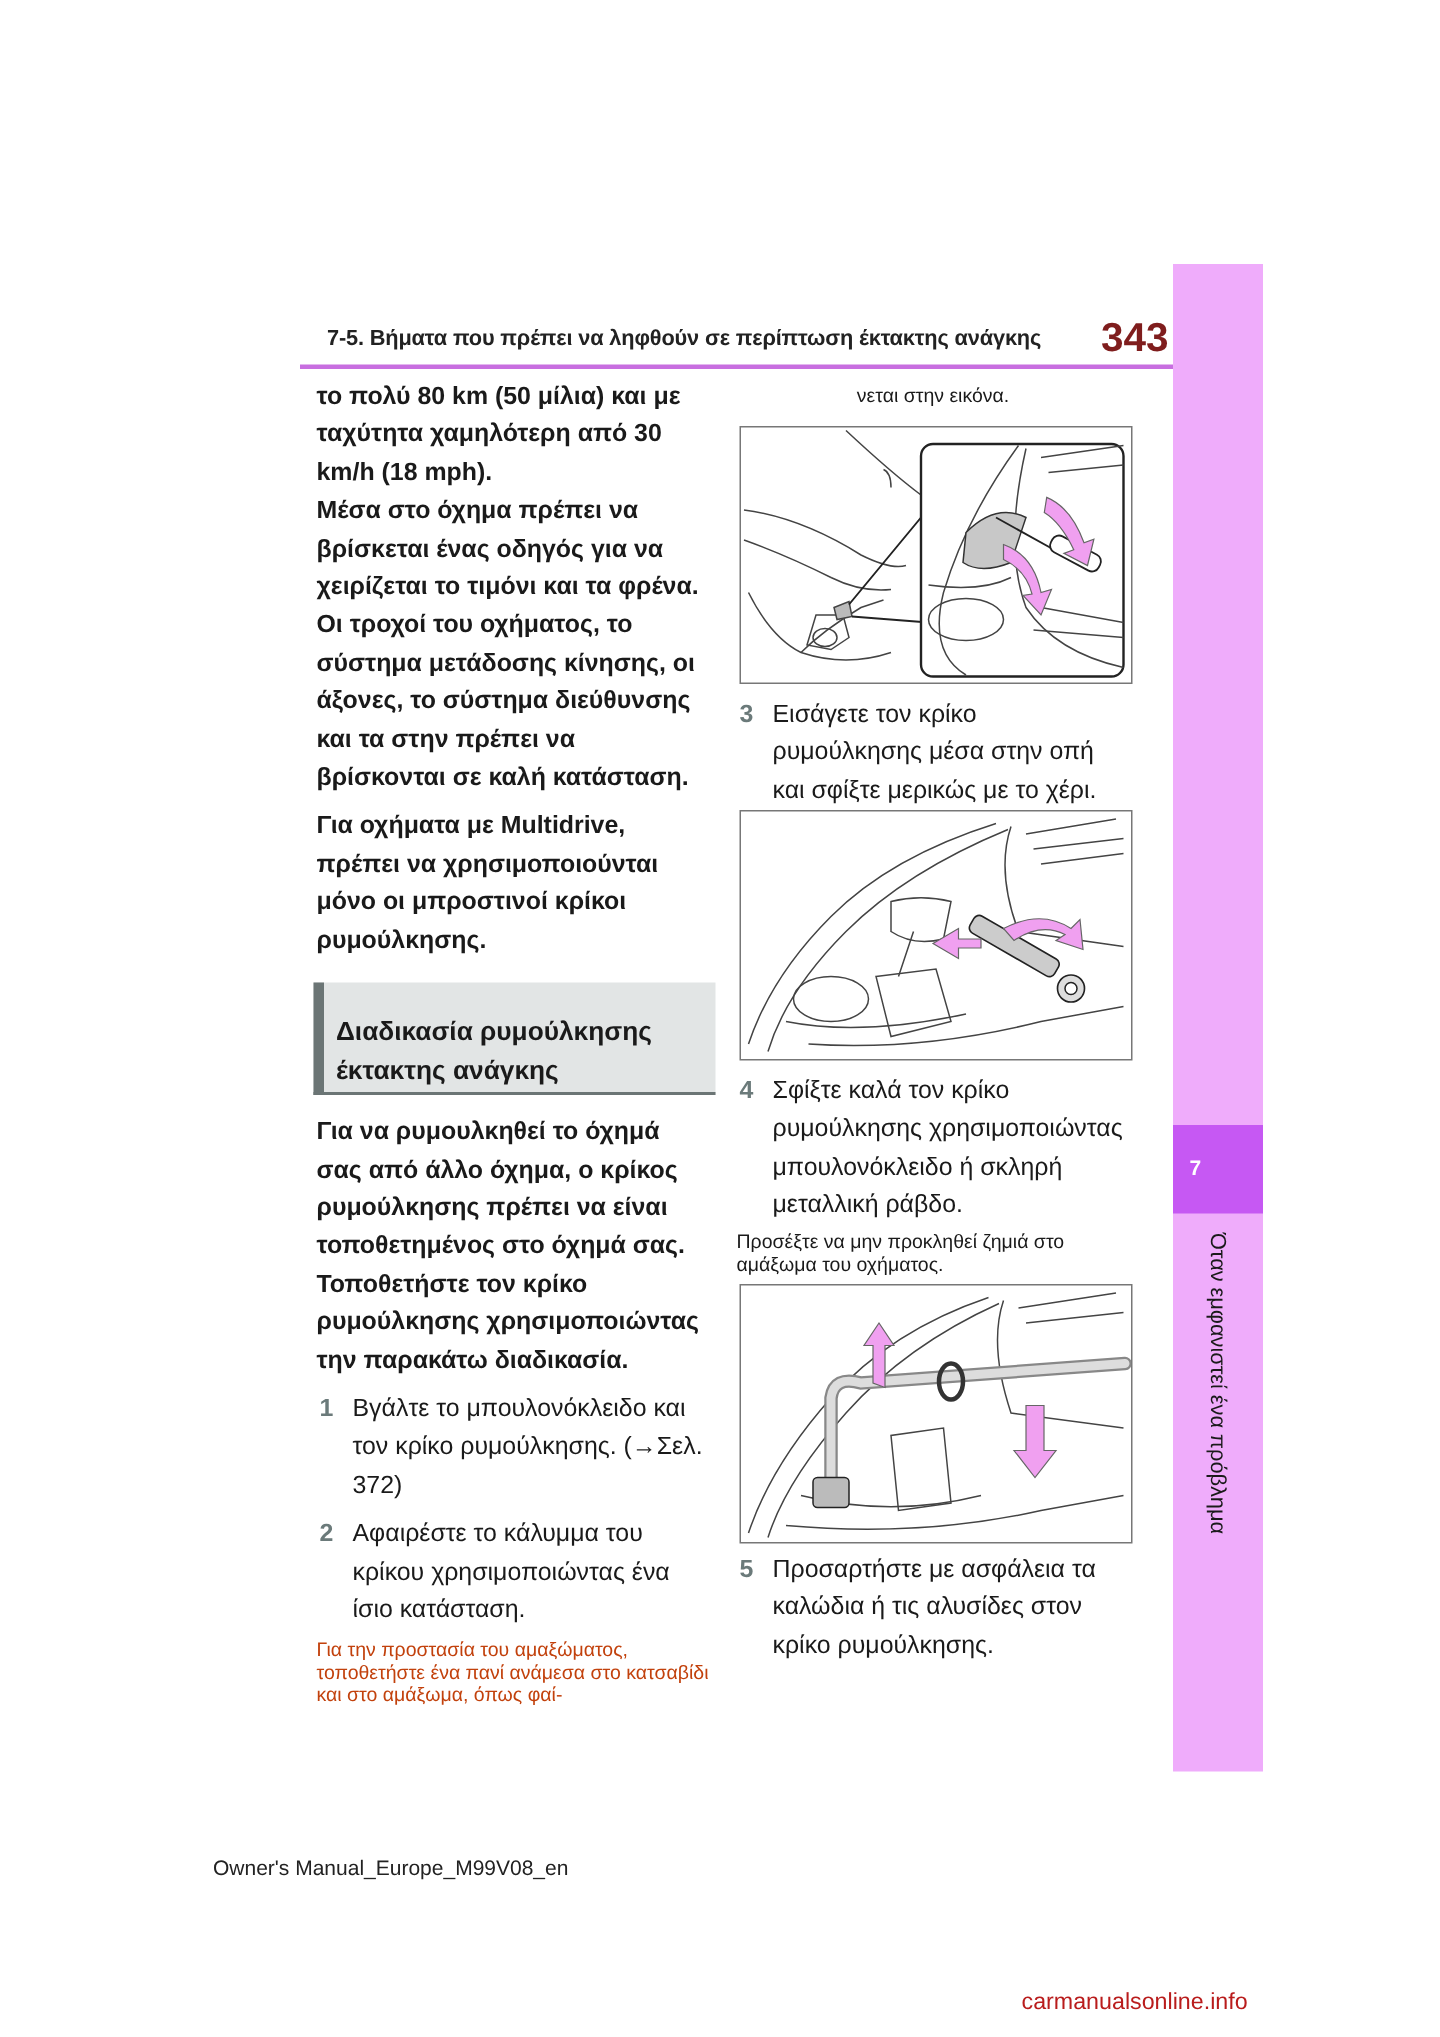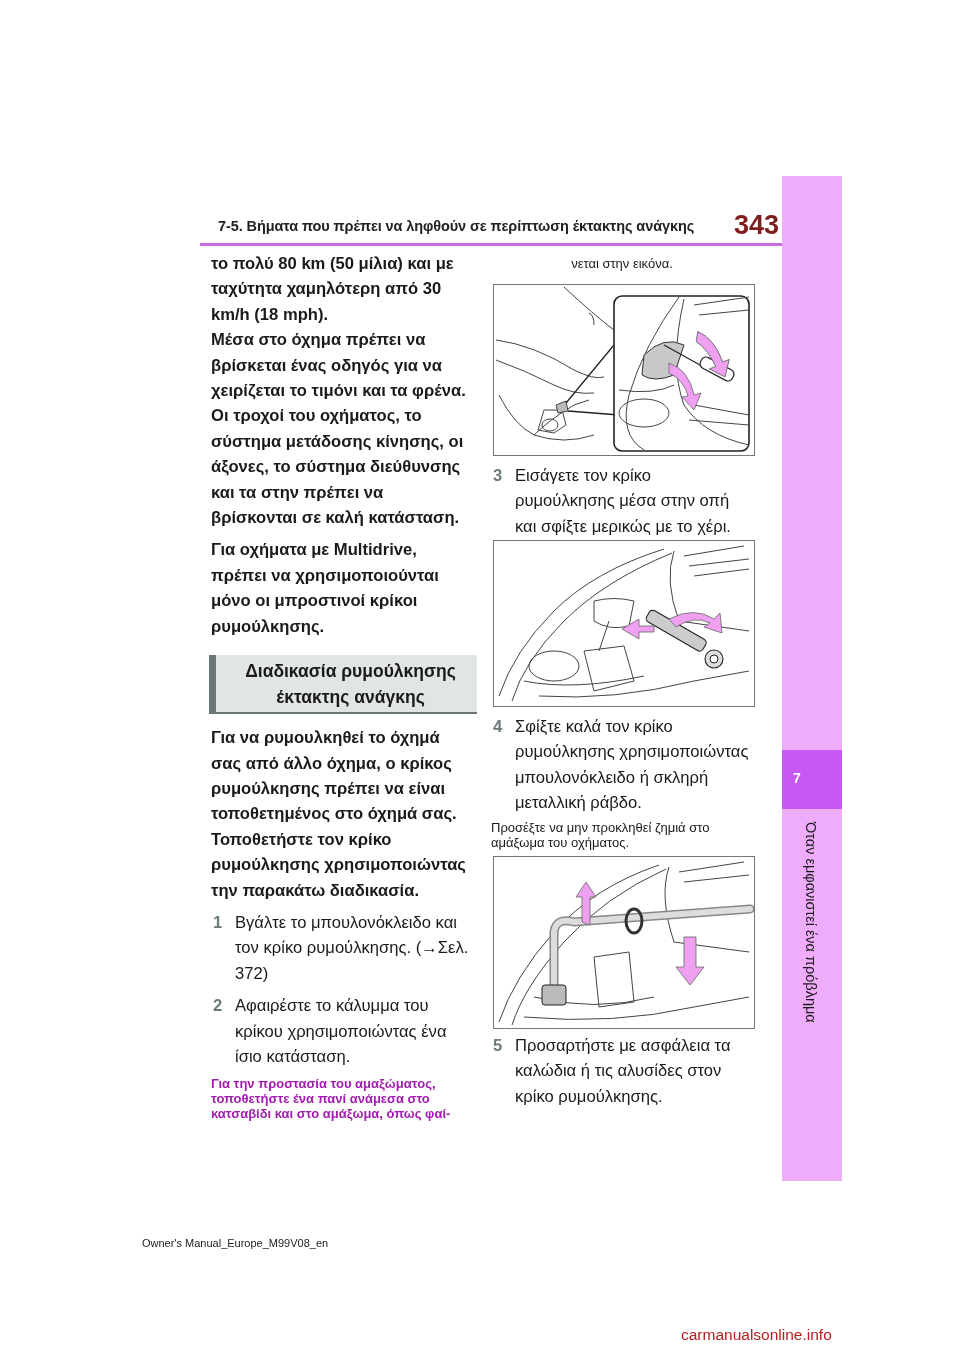--- a/index.html
+++ b/index.html
@@ -14,36 +14,36 @@
     .chapter-block { position: absolute; left: 782px; top: 750px; width: 60px; height: 59px; background: #c658f3; }
     .chapter-num { position: absolute; left: 793px; top: 770px; font-size: 14px; font-weight: bold; color: #ffffff; }
     .chapter-title { position: absolute; left: 803px; top: 822px; writing-mode: vertical-rl; font-size: 14.5px; color: #1a1a1a; white-space: nowrap; }
 
     .col { position: absolute; font-size: 16.6px; line-height: 25.4px; }
     .col-left { left: 211px; top: 251px; width: 262px; }
     .col-right { left: 491px; top: 251px; width: 262px; text-align: center; }
 
     .para { margin: 0 0 7px 0; font-weight: bold; }
     .para.tight { margin-bottom: 0; }
-    .note { font-size: 13px; line-height: 15px; margin: 6px 0 0 0; color: #a21caf; font-weight: bold; }
+    .note { font-size: 13px; line-height: 15px; margin: 6px 0 0 0; color: #c2410c; }
     .note-right { font-size: 13px; line-height: 15px; margin: 4px 0 0 0; }
 
     .section-heading { margin: 16px 0 11px -2px; width: 253px; background: #e2e5e5; border-left: 7px solid #6b7575; border-bottom: 2px solid #6b7575;
-                       font-weight: bold; font-size: 17.5px; line-height: 26px; padding: 3px 0 2px 8px; color: #1a1a1a; text-align: center; }
+                       font-weight: bold; font-size: 17.5px; line-height: 26px; padding: 19px 0 2px 8px; color: #1a1a1a; }
 
     .step { display: flex; margin: 0 0 7px 0; }
     .step-num { width: 22px; flex: 0 0 22px; font-weight: bold; color: #6b7a7a; padding-left: 2px; }
     .step-text { flex: 1; }
 
     .figure { border: 1.3px solid #777; background: #fff; position: relative; overflow: hidden; }
     .fig1 { position: absolute; left: 493px; top: 284px; width: 260px; height: 170px; }
     .fig2 { position: absolute; left: 493px; top: 540px; width: 260px; height: 165px; }
     .fig3 { position: absolute; left: 493px; top: 856px; width: 260px; height: 171px; }
 
-    .footer-doc { position: absolute; left: 142px; top: 1237px; font-size: 11px; color: #222; }
+    .footer-doc { position: absolute; left: 142px; top: 1237px; font-size: 14px; color: #222; }
     .watermark { position: absolute; left: 681px; top: 1326px; font-size: 15.5px; color: #b91c1c; }
   </style>
 </head>
 <body>
 
 <div class="header-title">7-5. Βήματα που πρέπει να ληφθούν σε περίπτωση έκτακτης ανάγκης</div>
 <div class="page-number">343</div>
 <div class="header-rule"></div>
 
 <div class="side-tab"></div>

